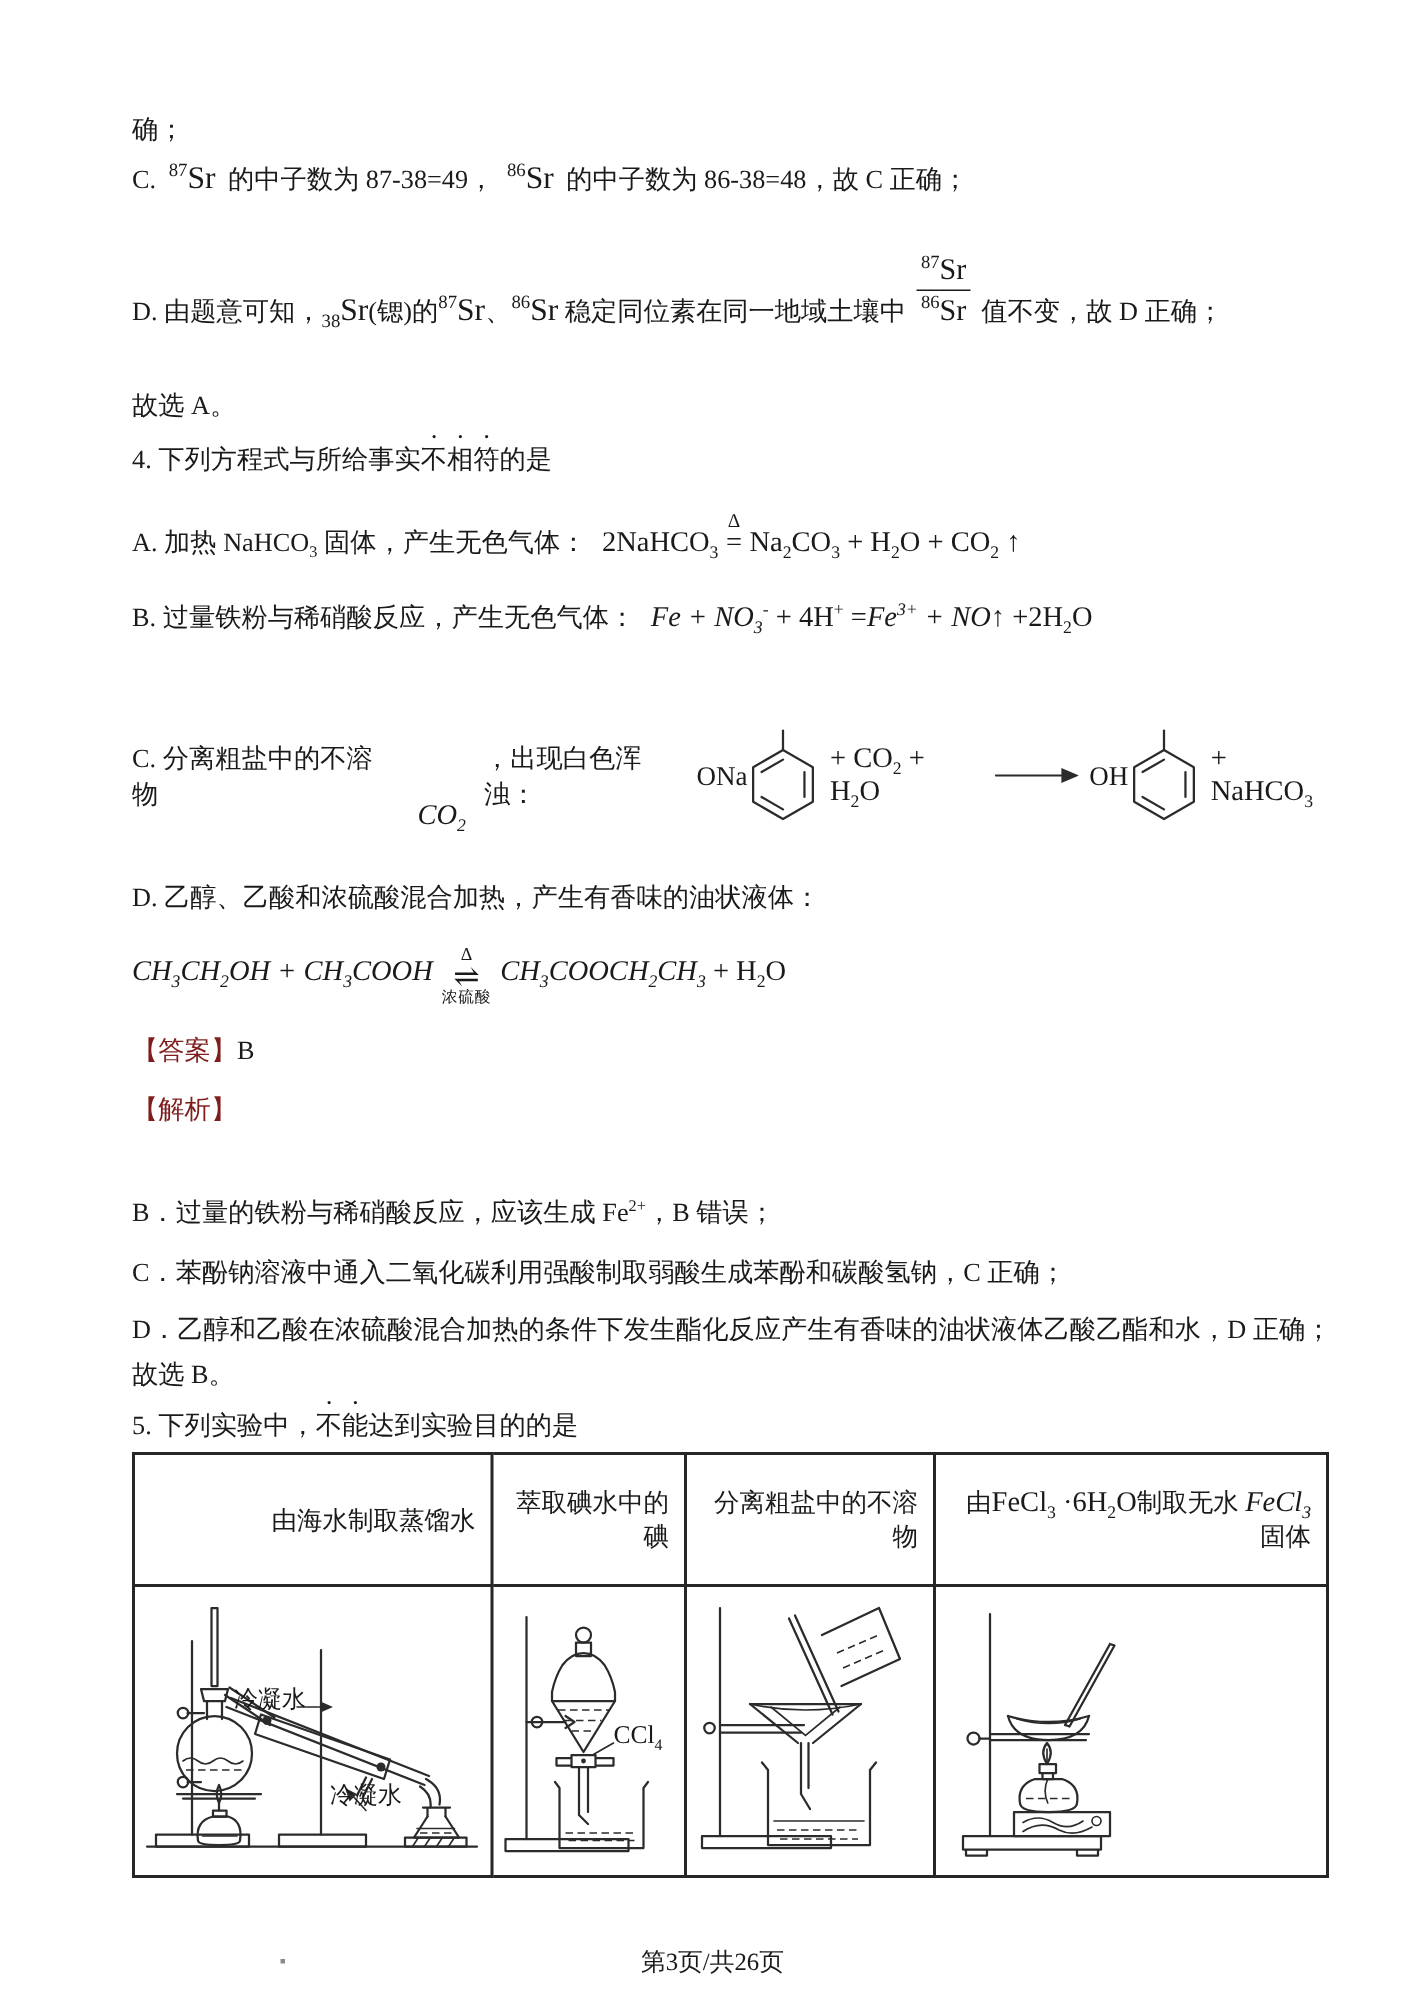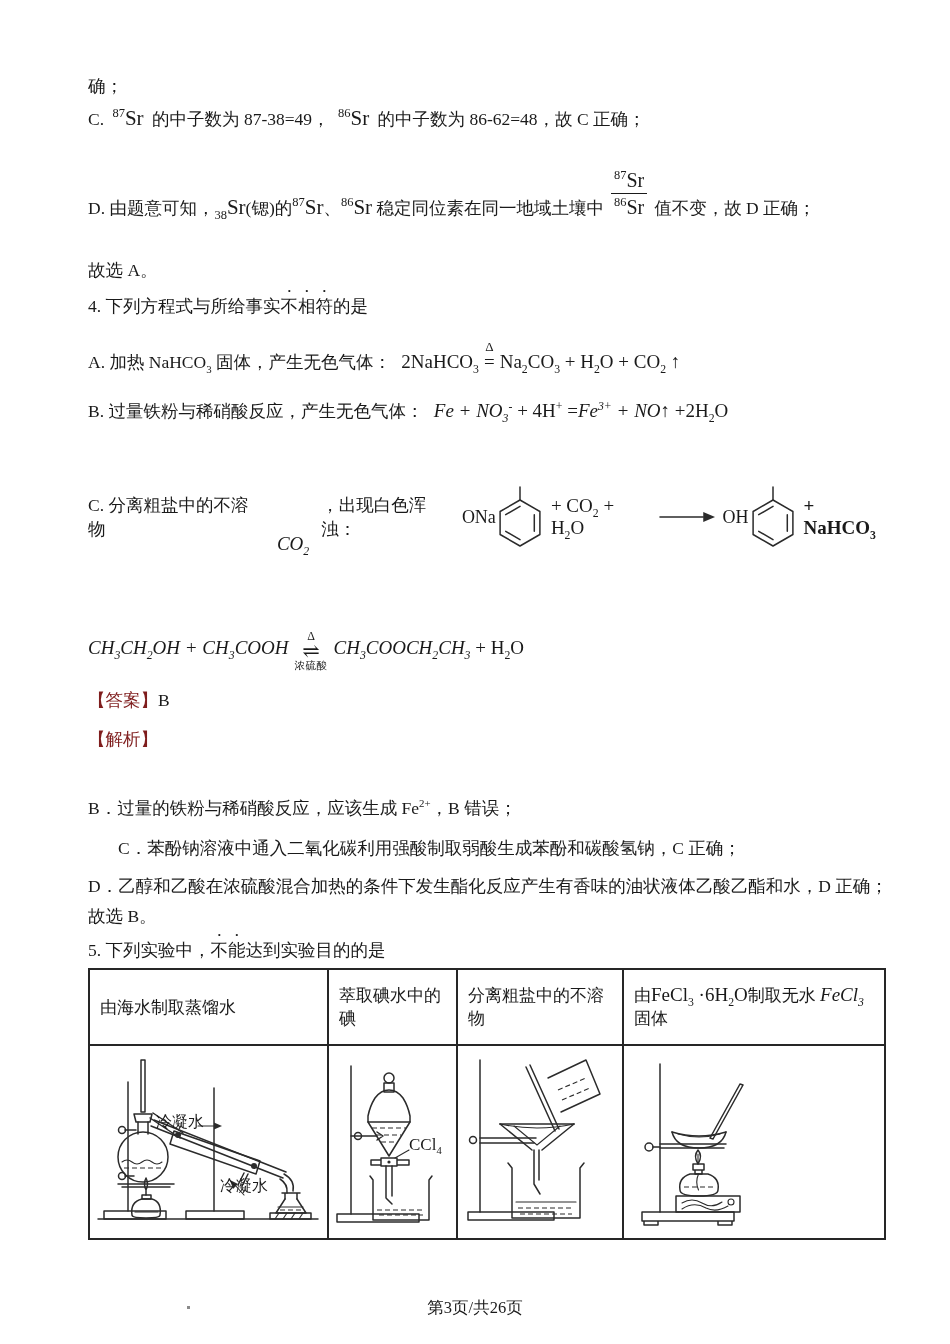--- a/index.html
+++ b/index.html
@@ -54,21 +54,21 @@
 
   <div class="abs" style="top:74px;">
     <span>确；</span>
   </div>
 
   <div class="abs" style="top:106px;">
     <span>C.</span>
     <span class="chem iso" style="margin:0 4px;"><sup>87</sup>Sr</span>
     <span>的中子数为 87-38=49，</span>
     <span class="chem iso" style="margin:0 4px;"><sup>86</sup>Sr</span>
-    <span>的中子数为 86-62=48，故 C 正确；</span>
+    <span>的中子数为 86-38=48，故 C 正确；</span>
   </div>
 
   <div class="abs" style="top:168px;">
     <span>D.</span>
     <span>由题意可知，</span><span class="chem iso"><sub>38</sub>Sr</span><span>(锶)的</span><span class="chem iso"><sup>87</sup>Sr</span><span>、</span><span class="chem iso"><sup>86</sup>Sr</span>
     <span>稳定同位素在同一地域土壤中</span><span class="frac chem"><span class="num"><sup>87</sup>Sr</span><span class="den"><sup>86</sup>Sr</span></span><span>值不变，故 D 正确；</span>
   </div>
 
   <div class="abs" style="top:258px;">
     <span>故选 A。</span>
@@ -106,38 +106,41 @@
         <polygon class="fil" points="46,2 58,7 46,12"></polygon>
     </svg>
     <span class="ringcol">
       <span class="ringlabel chem">OH</span>
       <svg width="48" height="64" viewBox="0 0 48 64">
         <path class="ln" d="M24 2 V15"></path>
         <path class="ln" d="M24 15 L43.9 26.5 V49.5 L24 61 L4.1 49.5 V26.5 Z"></path>
         <path class="ln" d="M9.7 29.7 L24 21.4 M38.3 29.7 V46.3 M24 54.6 L9.7 46.3"></path>
       </svg>
     </span>
-    <span class="chem f19" style="margin-left:4px;font-weight:bold;">+ NaHCO<sub>3</sub></span>
-  </div>
-
+    <span class="chem f19" style="margin-left:4px;">+ NaHCO<sub>3</sub></span>
+  </div>
+
+  <div class="abs" style="top:586px;">
+    <span>D. 乙醇、乙酸和浓硫酸混合加热，产生有香味的油状液体：</span>
+  </div>
 
   <div class="abs" style="top:630px;">
     <span class="chem f19 it">CH<sub>3</sub>CH<sub>2</sub>OH + CH<sub>3</sub>COOH</span><span class="rev"><span class="top chem">Δ</span><span class="arr">⇌</span><span class="bot">浓硫酸</span></span><span class="chem f19 it">CH<sub>3</sub>COOCH<sub>2</sub>CH<sub>3</sub></span><span class="chem f19"> + H<sub>2</sub>O</span>
   </div>
 
   <div class="abs" style="top:688px;">
     <span class="blue">【答案】</span><span>B</span>
   </div>
   <div class="abs" style="top:727px;">
     <span class="blue">【解析】</span>
   </div>
   <div class="abs" style="top:796px;">
     <span>B．过量的铁粉与稀硝酸反应，应该生成 Fe<sup>2+</sup>，B 错误；</span>
   </div>
-  <div class="abs" style="top:836px;margin-left:30px;">
+  <div class="abs" style="top:836px;">
     <span>C．苯酚钠溶液中通入二氧化碳利用强酸制取弱酸生成苯酚和碳酸氢钠，C 正确；</span>
   </div>
   <div class="abs" style="top:874px;">
     <span>D．乙醇和乙酸在浓硫酸混合加热的条件下发生酯化反应产生有香味的油状液体乙酸乙酯和水，D 正确；</span>
   </div>
   <div class="abs" style="top:904px;">
     <span>故选 B。</span>
   </div>
 
   <div class="abs" style="top:930px;">
@@ -145,21 +148,21 @@
   </div>
 
   <table class="exp" style="position:absolute;left:88px;top:968px;width:796px;">
     <colgroup>
         <col style="width:239px">
         <col style="width:129px">
         <col style="width:166px">
         <col style="width:262px">
       </colgroup>
     <tbody>
-        <tr style="height:76px;">
+        <tr style="height:88px;text-align:right;">
       <td>由海水制取蒸馏水</td>
       <td>萃取碘水中的碘</td>
       <td>分离粗盐中的不溶物</td>
       <td><span>由</span><span class="chem f19">FeCl<sub>3</sub> ·6H<sub>2</sub>O</span><span>制取无水</span> <span class="chem f19 it">FeCl<sub>3</sub></span> <span>固体</span></td>
     </tr>
     <tr class="diag">
 
       <td>
         <div class="dwrap">
           <svg width="228" height="176" viewBox="0 0 228 176" style="margin:6px 0 0 2px;">

